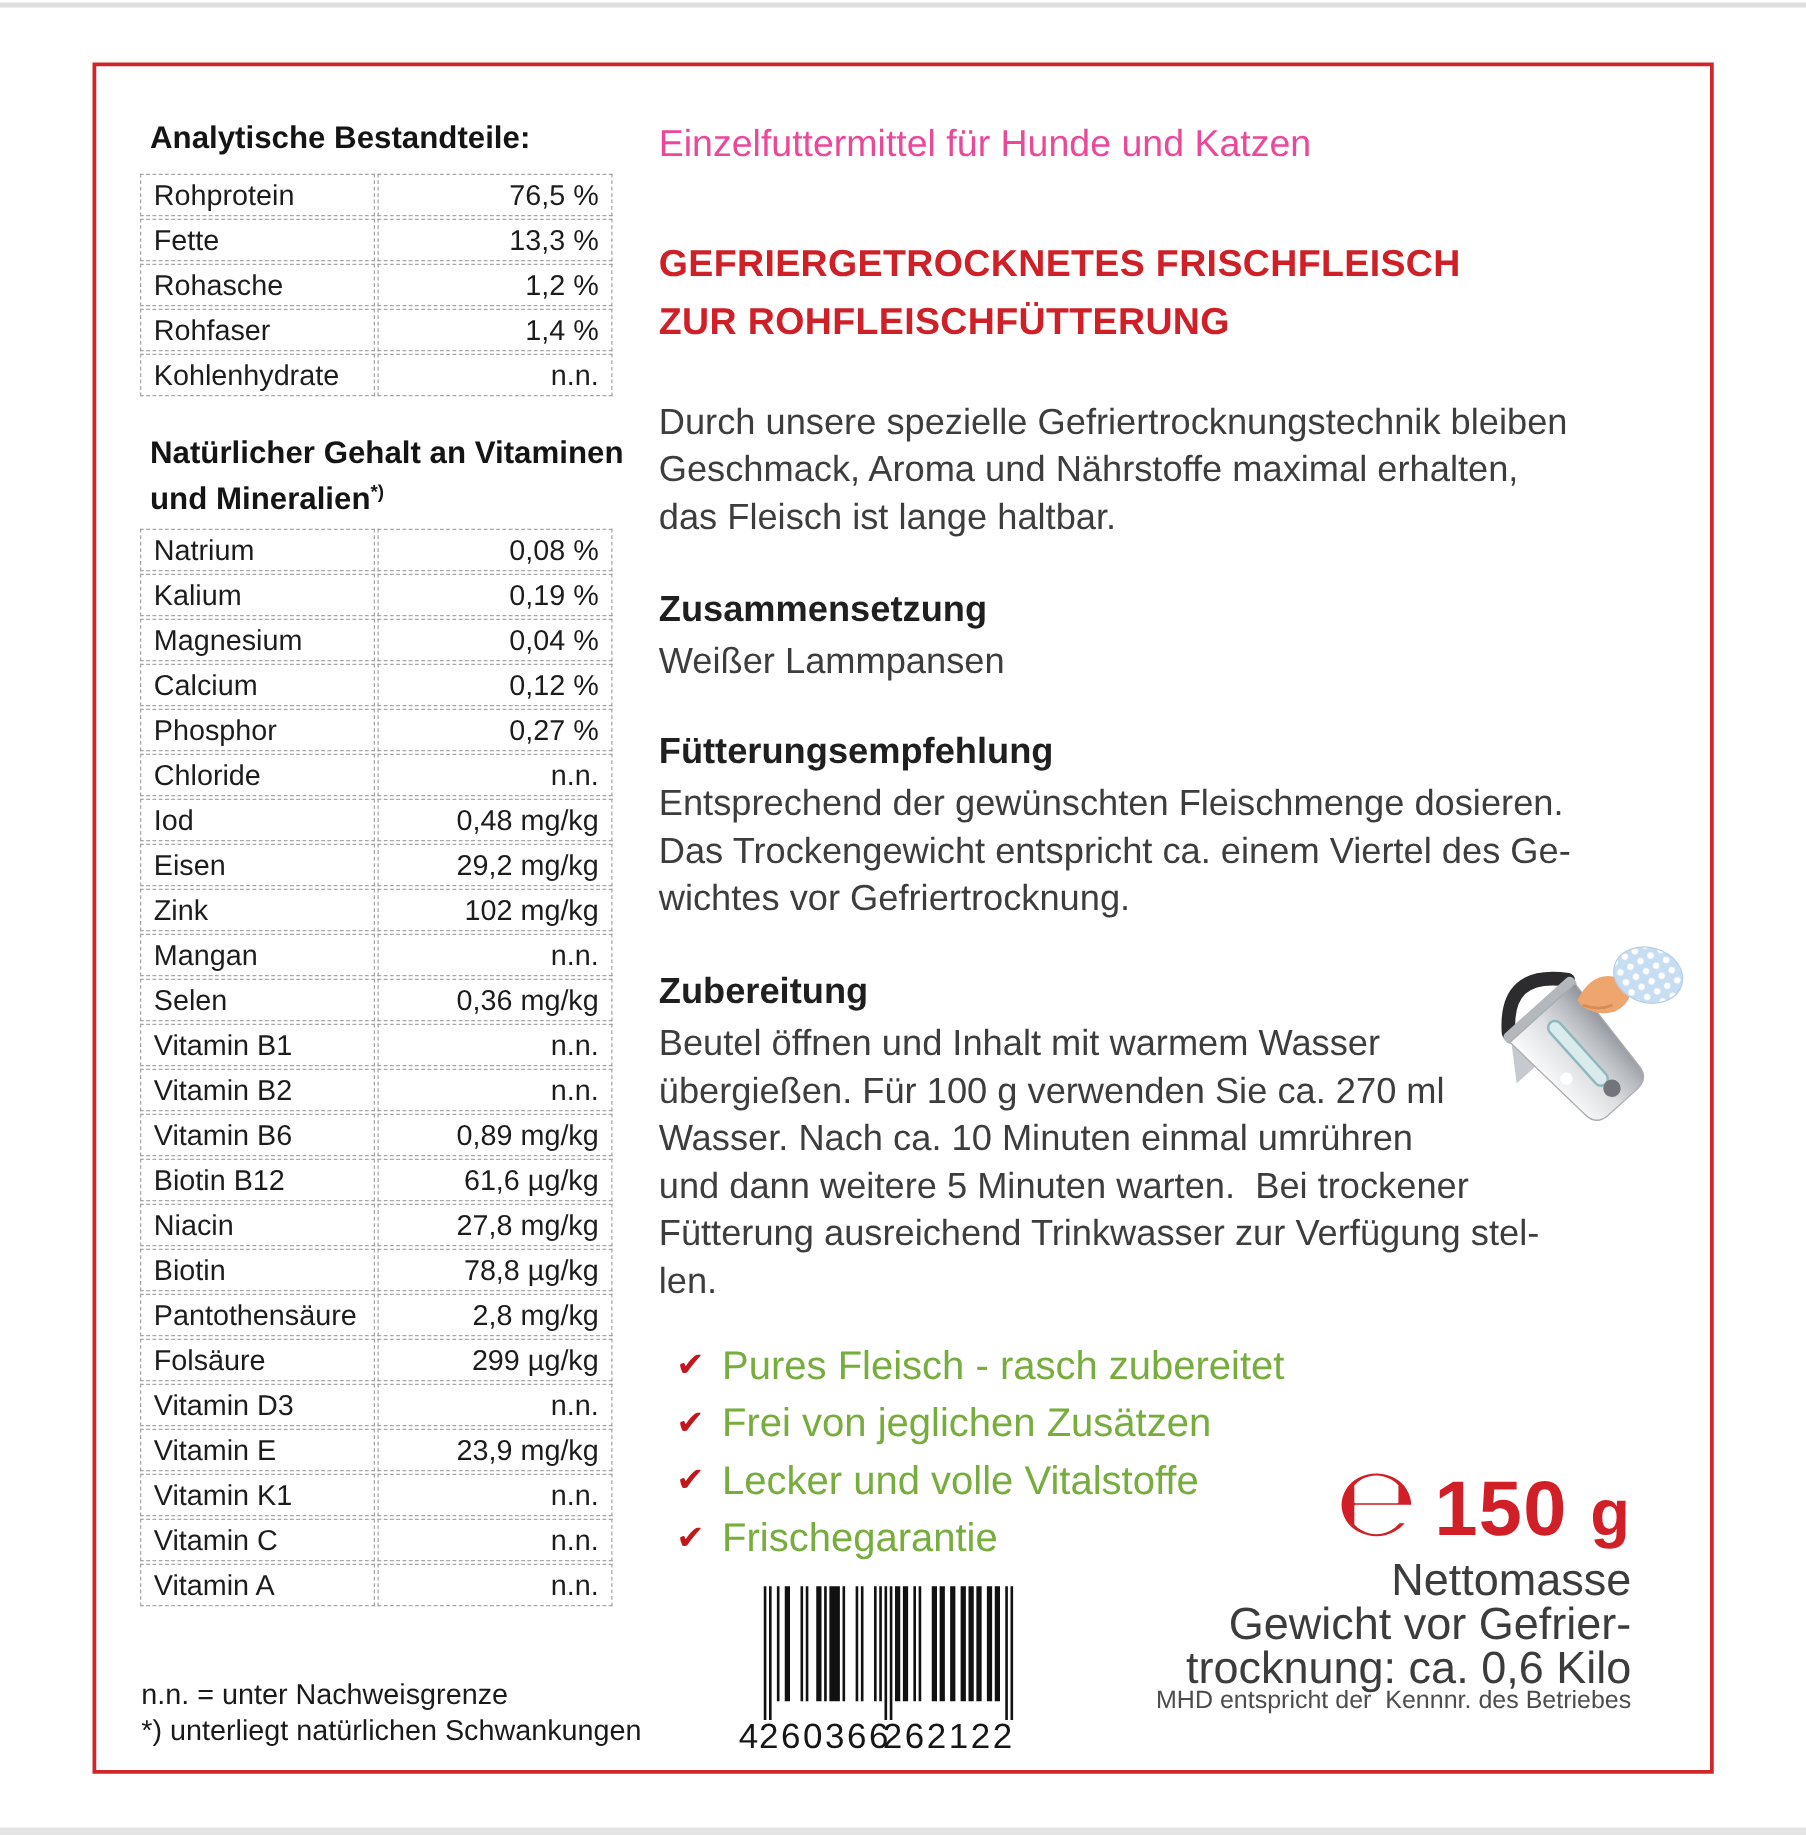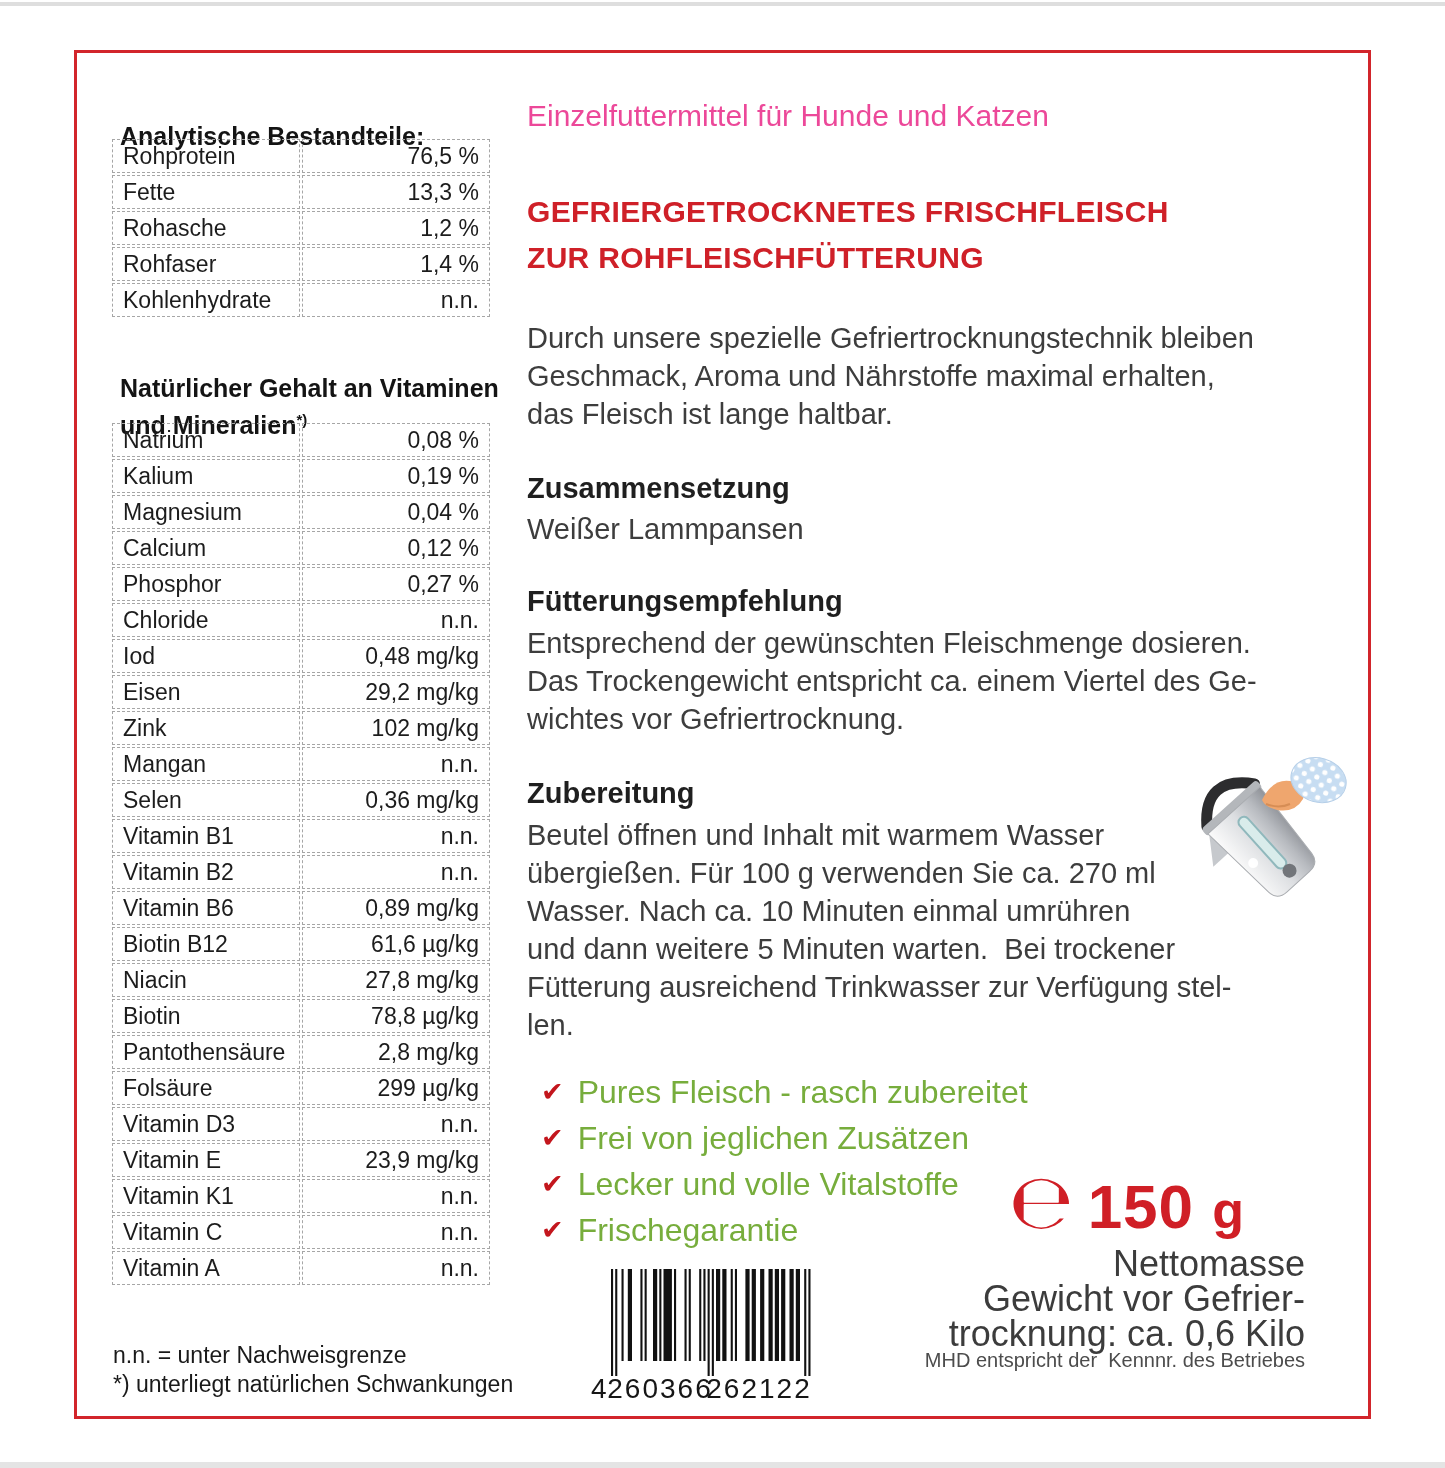--- a/index.html
+++ b/index.html
@@ -12,21 +12,21 @@
   .strip{position:absolute;left:0;right:0;background:#dedede;}
   #top-strip{top:2px;height:4px;}
   #bottom-strip{bottom:0;height:6px;background:#e4e4e4;}
 
   #label{
     position:absolute;left:74px;top:50px;width:1291px;height:1363px;
     border:3px solid #d2252b;background:#ffffff;
   }
 
   
-  .tbl-title{font-weight:bold;font-size:25px;line-height:31px;color:#141414;margin-top:26px;}
+  .tbl-title{font-weight:bold;font-size:25px;line-height:31px;color:#141414;}
   .sup{font-size:15px;vertical-align:super;font-weight:bold;}
   table.nutri{border-collapse:separate;border-spacing:2px;width:382px;table-layout:fixed;}
   table.nutri td{
     border:1px dashed #a6a6a6;font-size:23px;line-height:26px;
     padding:3px 10px;color:#1c1c1c;overflow:hidden;white-space:nowrap;
   }
   td.k{width:166px;}
   td.v{text-align:right;}
   .foot{font-size:23px;line-height:29px;color:#1a1a1a;}
 
@@ -36,21 +36,21 @@
   .sechead{font-size:29px;font-weight:bold;color:#1f1f1f;}
   .bodyline{font-size:29px;line-height:38px;color:#3d3d3d;white-space:pre-wrap;}
 
   
   .cl-item{height:46px;display:flex;align-items:center;}
   .cl-check{color:#c3161d;font-size:27px;font-weight:bold;margin-right:14px;line-height:1;}
   .cl-text{color:#77ad3c;font-size:32px;}
 
   
   #net{text-align:right;}
-  .net-line{white-space:nowrap;text-align:center;}
+  .net-line{white-space:nowrap;}
   .net-e{font-family:"DejaVu Sans",sans-serif;font-size:76px;color:#d01f26;margin-right:14px;}
   .net-wt{font-size:62px;font-weight:bold;color:#d01f26;letter-spacing:1px;}
   .net-wt .g{font-size:52px;}
   .net-sub{font-size:36px;color:#3c3c3c;line-height:35px;}
   .mhd{font-size:20px;color:#4c4c4c;white-space:pre-wrap;text-align:right;}
 
   .bc-digit{font-size:28px;font-family:"Liberation Sans",sans-serif;fill:#161616;letter-spacing:2px;}
 </style>
 </head>
 <body>

